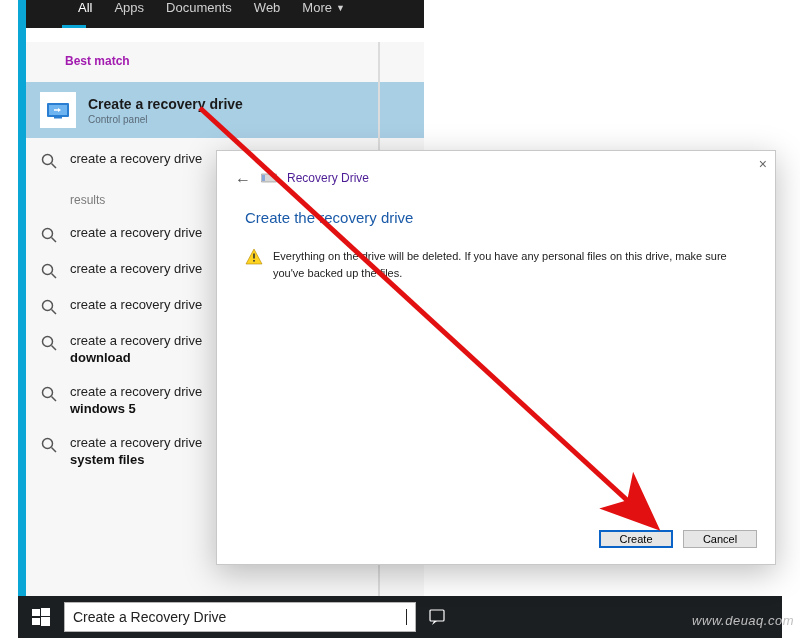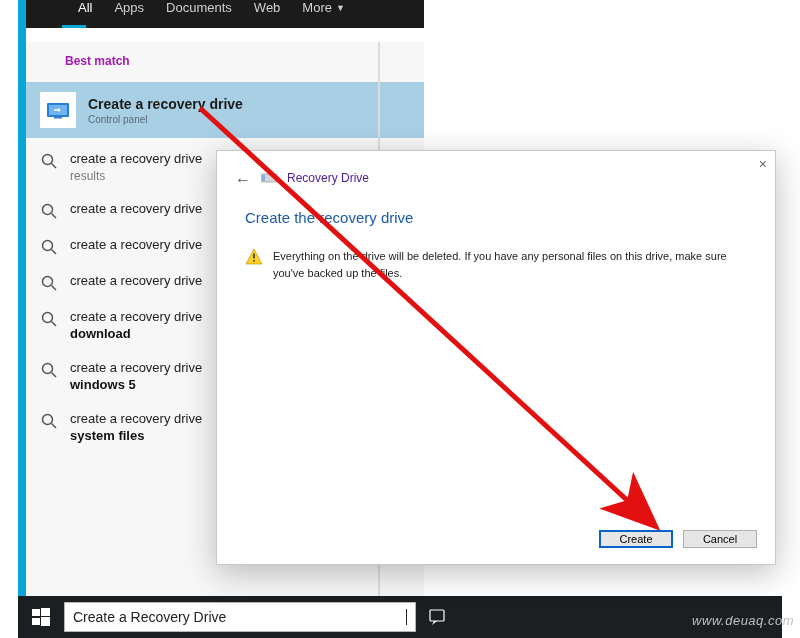--- a/index.html
+++ b/index.html
@@ -18,21 +18,21 @@
 .best-match { display: flex; align-items: center; padding: 10px 14px; background: #a9cfe5; gap: 12px; }
 .bm-icon-wrap { width: 36px; height: 36px; background: #fff; border-radius: 0; display: flex; align-items: center; justify-content: center; }
 .bm-icon { width: 26px; height: 20px; }
 .bm-text .bm-title { font-size: 14px; font-weight: 600; color: #1a1a1a; }
 .bm-text .bm-sub { font-size: 10px; color: #5a6a77; margin-top: 2px; }
 
 .web-list { padding: 4px 14px 0 14px; }
 .web-item { display: flex; align-items: flex-start; gap: 12px; padding: 8px 0; cursor: pointer; }
 .web-item .mag { width: 18px; height: 18px; flex-shrink: 0; margin-top: 2px; }
 .web-item .label-wrap { font-size: 13px; color: #222; line-height: 1.35; max-width: 330px; overflow: hidden; }
-.web-item .sub { font-size: 12px; color: #7a7a7a; }
+.web-item .sub { font-size: 12px; color: #7a7a7a; margin-top: 24px; }
 .web-item .bold { font-weight: 600; color: #111; display: inline; margin-top: 14px; }
 
 .divider { position: absolute; left: 378px; top: 42px; width: 2px; height: 554px; background: #dcdcdc; }
 
 .taskbar { position: absolute; left: 18px; top: 596px; width: 764px; height: 42px; background: #1c1f22; display: flex; align-items: center; }
 .start { width: 46px; height: 42px; display: flex; align-items: center; justify-content: center; cursor: pointer; }
 .searchbox { width: 352px; height: 30px; background: #fff; border: 1px solid #b5b5b5; display: flex; align-items: center; padding: 0 8px; }
 .searchbox input { border: none; outline: none; flex: 1; font-size: 14px; color: #222; }
 .caret { width: 1px; height: 16px; background: #222; animation: blink 1s step-end infinite; }
 @keyframes blink { 50% { opacity: 0; } }

